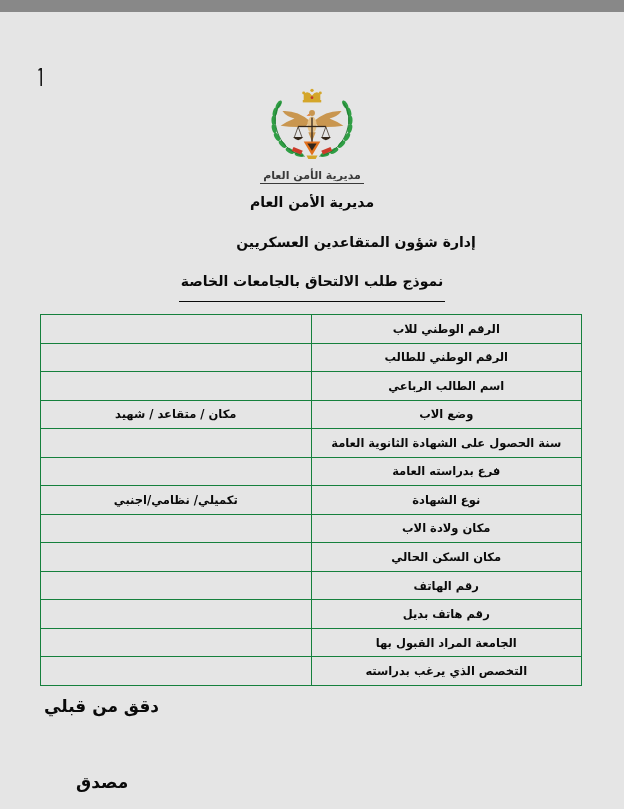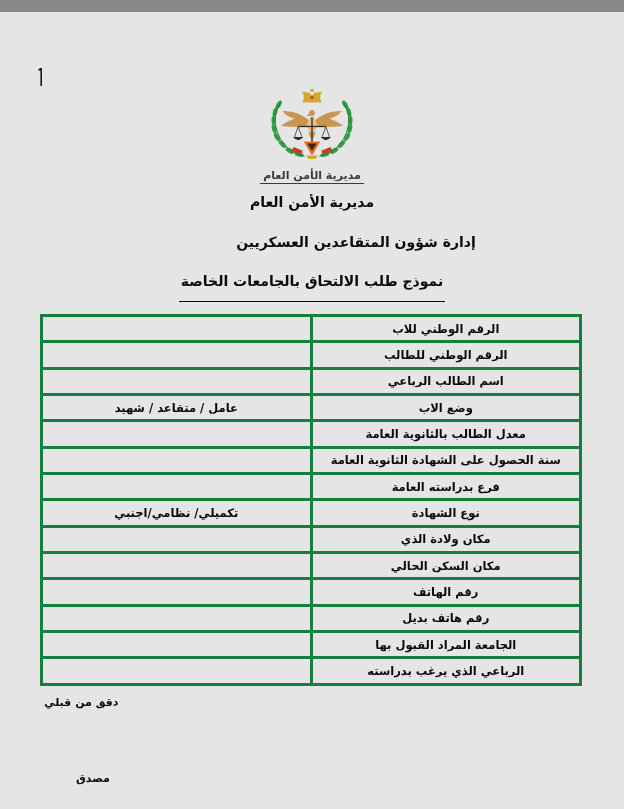--- a/index.html
+++ b/index.html
@@ -62,37 +62,37 @@
     position:absolute;
     left:40px;
     top:302px;
     width:542px;
     height:372px;
     border-collapse:collapse;
     direction:rtl;
     table-layout:fixed;
   }
   table.form-table td{
-    border:3px solid #15803d;
+    border:1px solid #15803d;
     width:50%;
     text-align:center;
     vertical-align:middle;
     font-size:11.5px;
     font-weight:bold;
     color:#0a0a0a;
     padding:2px 4px;
     direction:rtl;
     overflow:hidden;
     white-space:nowrap;
   }
   .footer-note{
     position:absolute;
     direction:rtl;
     font-weight:bold;
-    font-size:11px;
+    font-size:17px;
     color:#0a0a0a;
     white-space:nowrap;
   }
   .footer-checked{left:44px; top:684px;}
   .footer-certified{left:76px; top:760px;}
 </style>
 </head>
 <body>
 
 <div class="page">
@@ -184,60 +184,56 @@
       <tr>
         <td>الرقم الوطني للطالب</td>
         <td></td>
       </tr>
       <tr>
         <td>اسم الطالب الرباعي</td>
         <td></td>
       </tr>
       <tr>
         <td>وضع الاب</td>
-        <td>عامل / متقاعد / شهيد</td>
-      </tr>
-      <tr>
-        <td>معدل الطالب بالثانوية العامة</td>
-        <td></td>
+        <td>مكان / متقاعد / شهيد</td>
       </tr>
       <tr>
         <td>سنة الحصول على الشهادة الثانوية العامة</td>
         <td></td>
       </tr>
       <tr>
         <td>فرع بدراسته العامة</td>
         <td></td>
       </tr>
       <tr>
         <td>نوع الشهادة</td>
         <td>تكميلي/ نظامي/اجنبي</td>
       </tr>
       <tr>
-        <td>مكان ولادة الذي</td>
+        <td>مكان ولادة الاب</td>
         <td></td>
       </tr>
       <tr>
         <td>مكان السكن الحالي</td>
         <td></td>
       </tr>
       <tr>
         <td>رقم الهاتف</td>
         <td></td>
       </tr>
       <tr>
         <td>رقم هاتف بديل</td>
         <td></td>
       </tr>
       <tr>
         <td>الجامعة المراد القبول بها</td>
         <td></td>
       </tr>
       <tr>
-        <td>الرباعي الذي يرغب بدراسته</td>
+        <td>التخصص الذي يرغب بدراسته</td>
         <td></td>
       </tr>
     </tbody>
   </table>
 
   <div class="footer-note footer-checked">دقق من قبلي</div>
   <div class="footer-note footer-certified">مصدق</div>
 
 </div>
 

